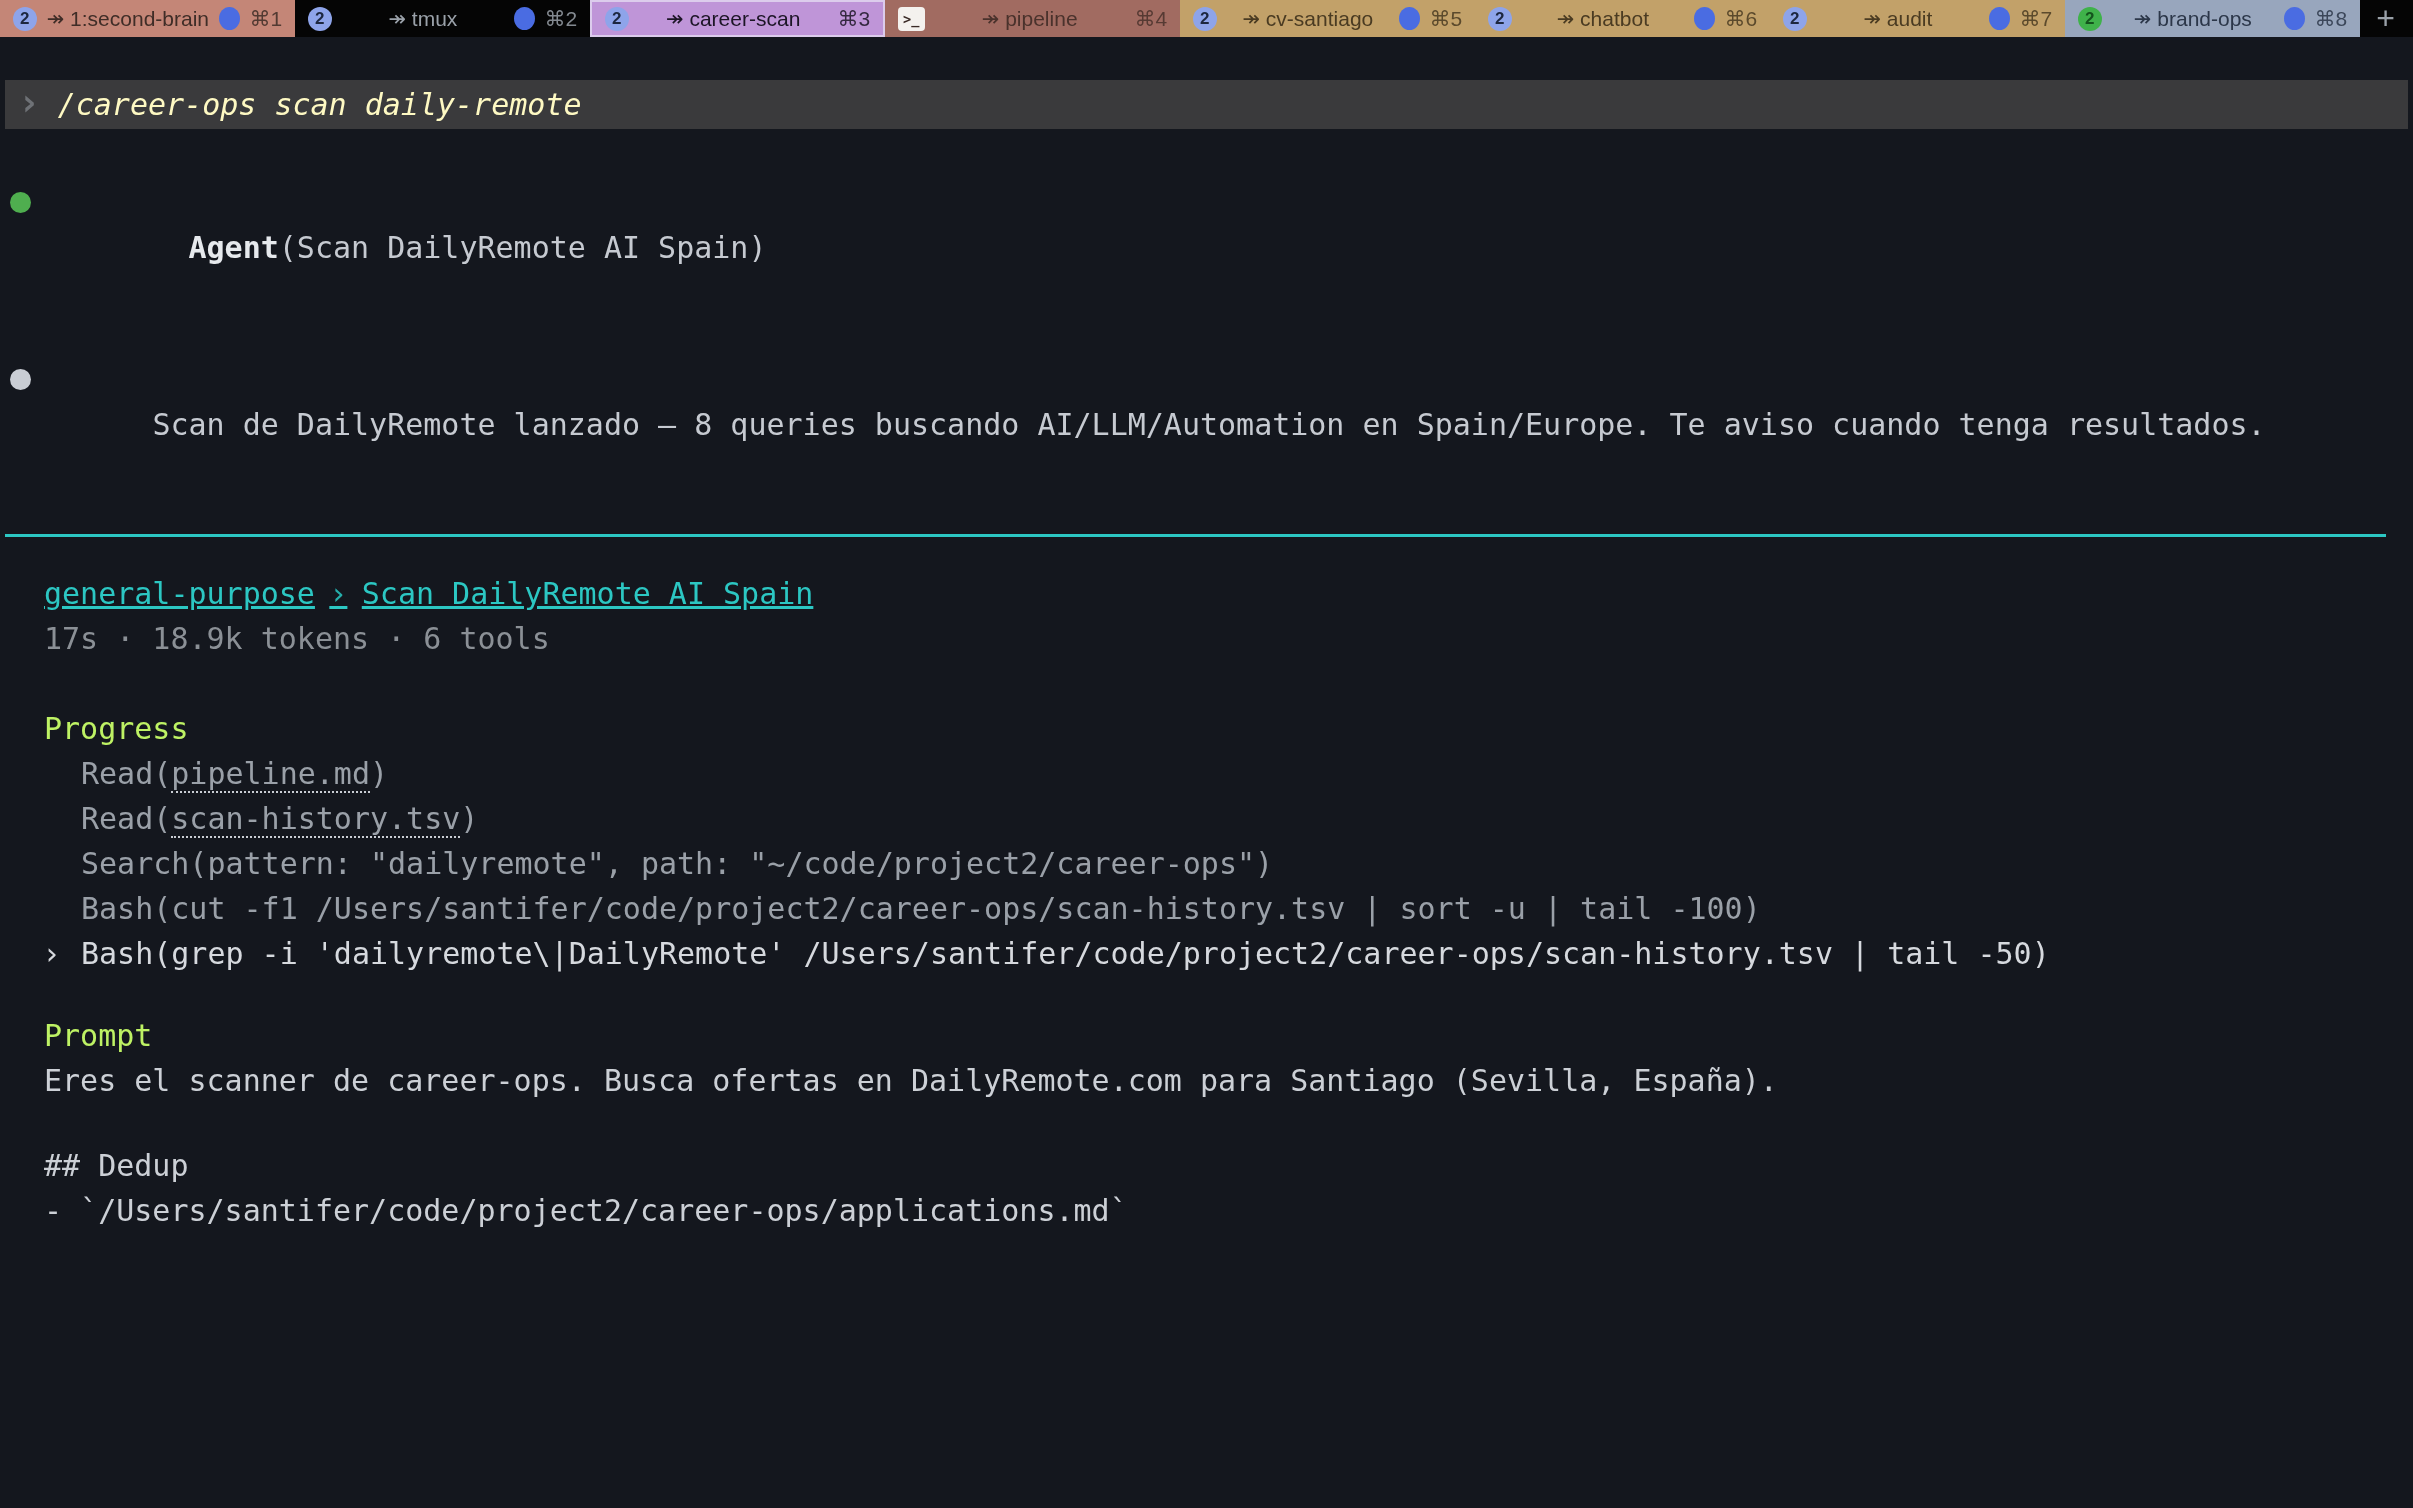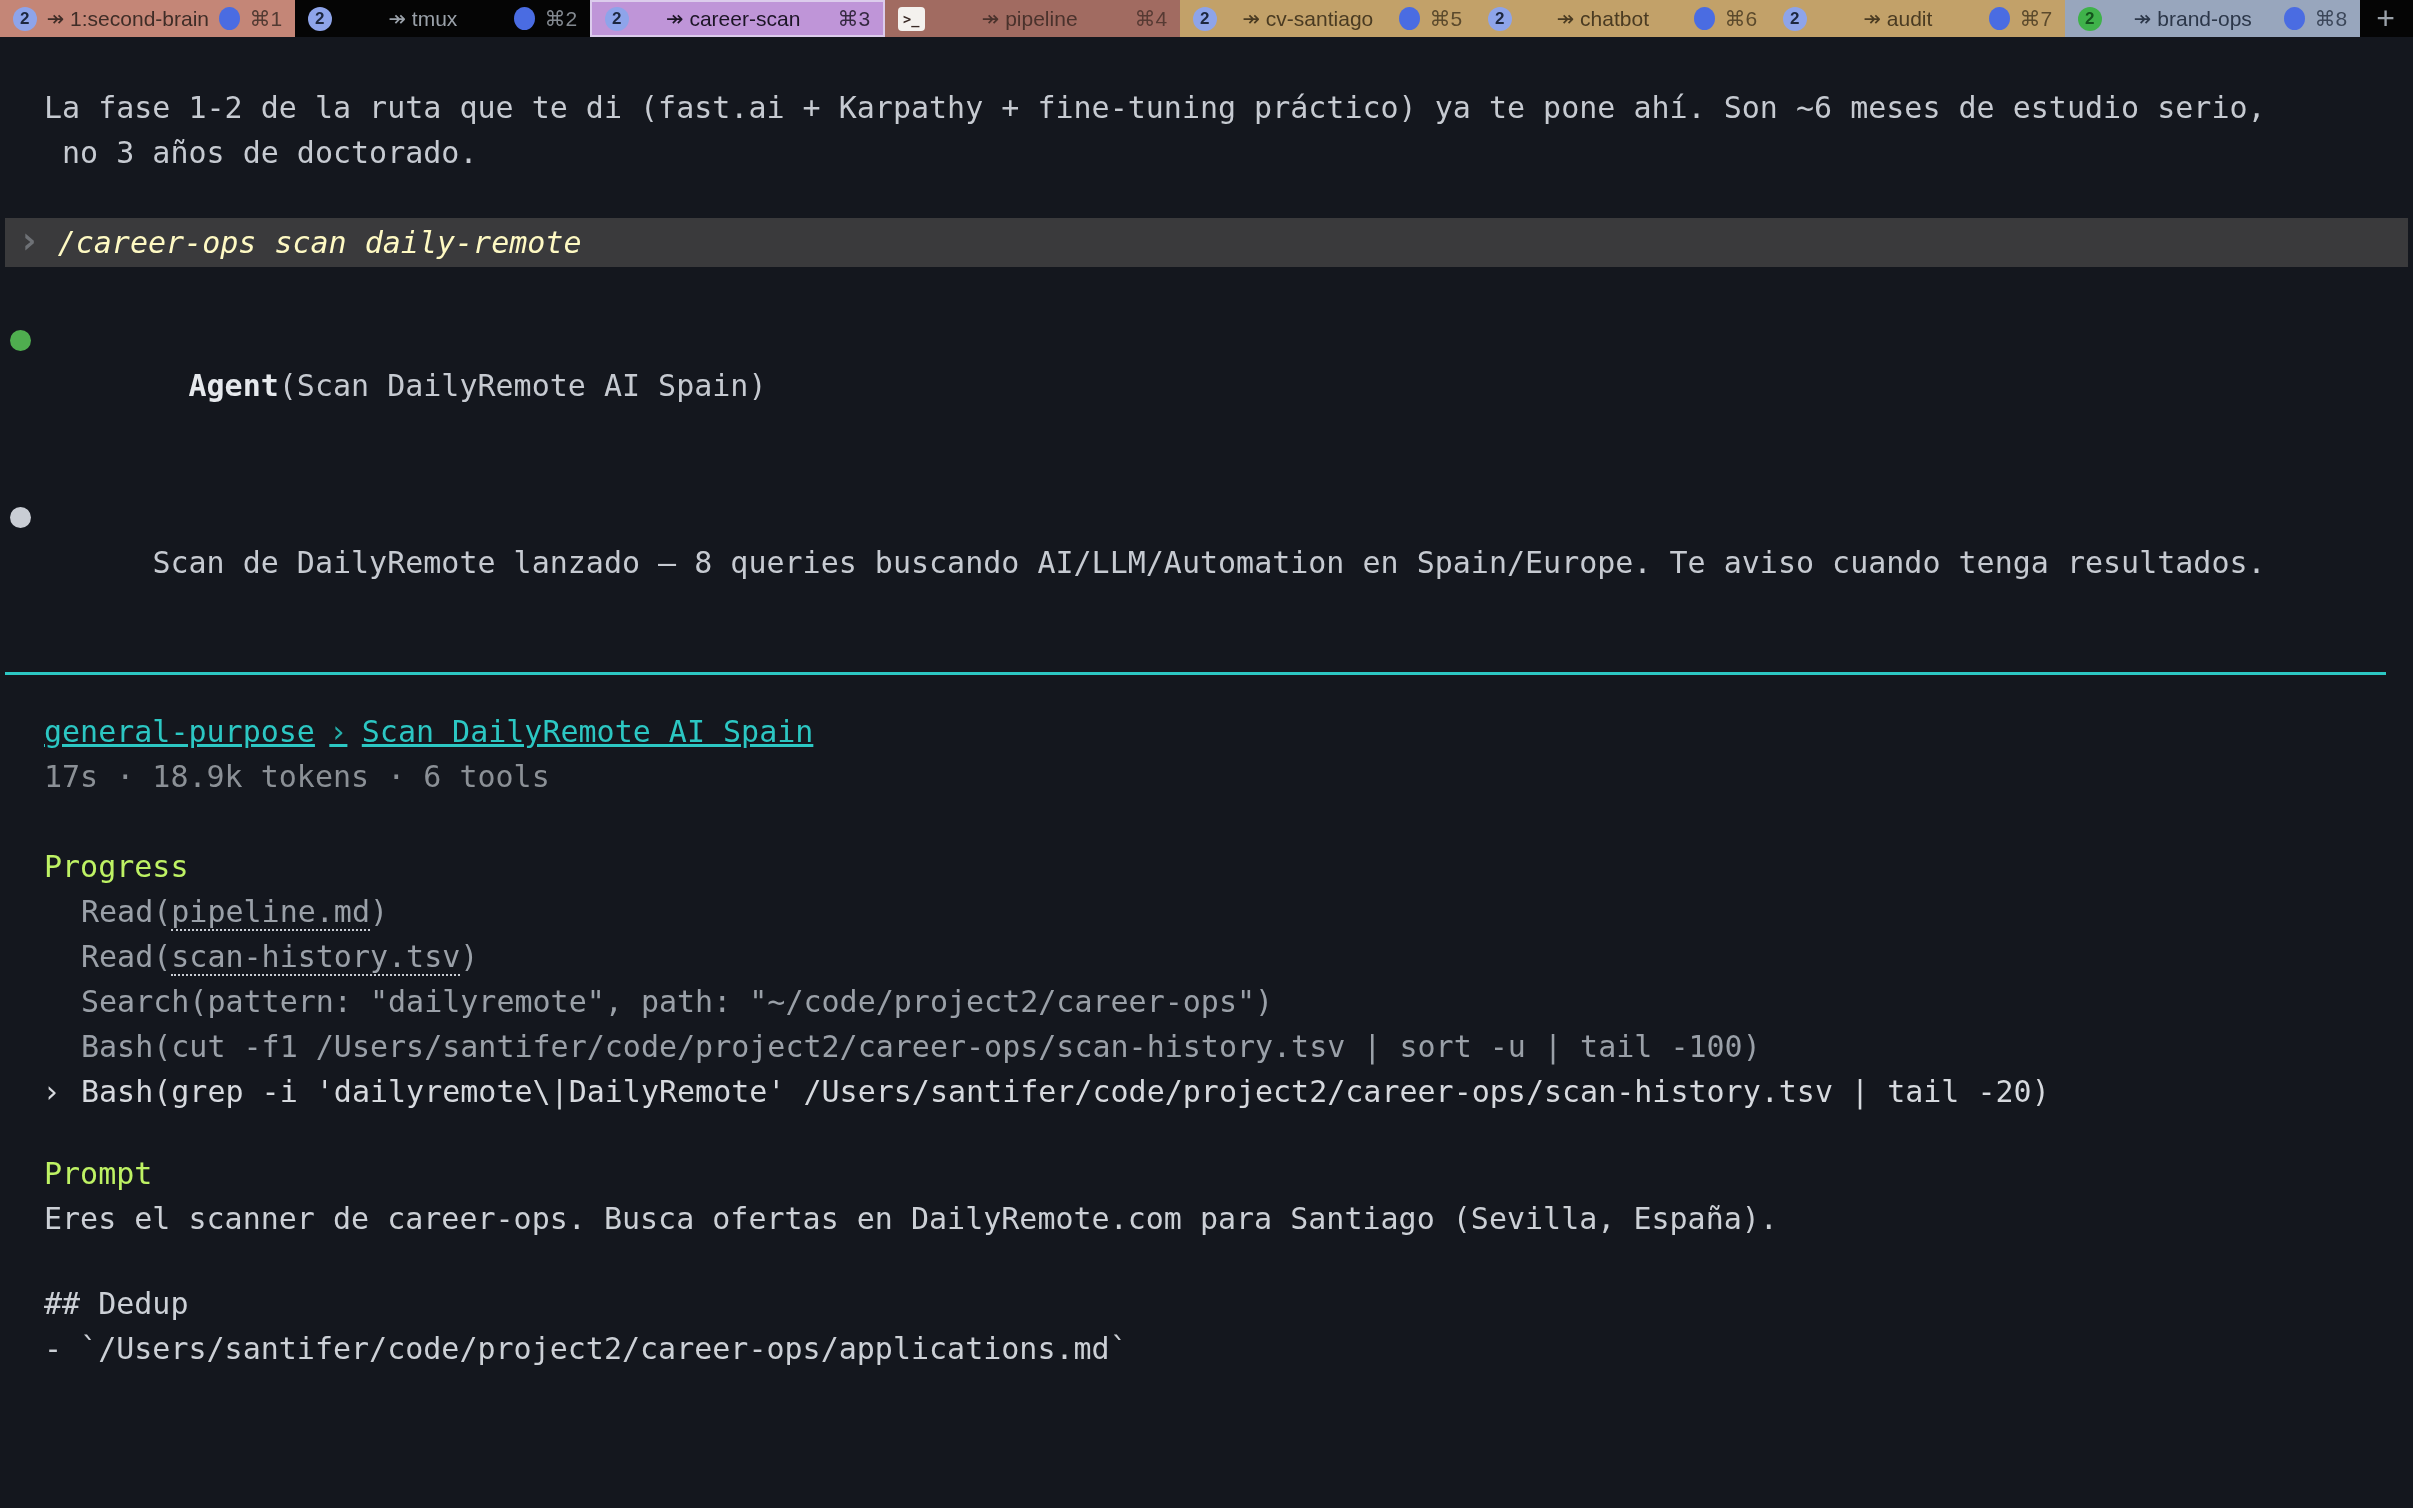--- a/index.html
+++ b/index.html
@@ -138,24 +138,20 @@
       <span class="tr">
           <span class="dot"></span>
           <span class="short">⌘8</span>
         </span>
     </div>
     <div class="plus">+</div>
   </div>
 
   <div class="content">
 
-    <div class="msg">
-      <div class="line">La fase 1-2 de la ruta que te di (fast.ai + Karpathy + fine-tuning práctico) ya te pone ahí. Son ~6 meses de estudio serio,</div>
-      <div class="line"> no 3 años de doctorado.</div>
-    </div>
 
     <div class="cmdbar">
       <span class="cmd-chevron">›</span>
       <span class="cmd-text">/career-ops scan daily-remote</span>
     </div>
 
     <div class="agent-block">
       <div class="row bullet-row">
         <span class="bullet green"></span><span class="agent-title">Agent</span><span class="agent-args">(Scan DailyRemote AI Spain)</span>
       </div>
@@ -172,21 +168,21 @@
         <span class="crumb-a">general-purpose</span><span class="crumb-sep">›</span><span class="crumb-b">Scan DailyRemote AI Spain</span>
       </div>
       <div class="stats">17s · 18.9k tokens · 6 tools</div>
 
       <div class="sec-label progress-label">Progress</div>
       <div class="tools">
         <div class="tool-line"><span>Read(</span><span class="dotted">pipeline.md</span><span>)</span></div>
         <div class="tool-line"><span>Read(</span><span class="dotted">scan-history.tsv</span><span>)</span></div>
         <div class="tool-line"><span>Search(pattern: "dailyremote", path: "~/code/project2/career-ops")</span></div>
         <div class="tool-line"><span>Bash(cut -f1 /Users/santifer/code/project2/career-ops/scan-history.tsv | sort -u | tail -100)</span></div>
-        <div class="tool-line active"><span class="tool-chevron">›</span><span>Bash(grep -i 'dailyremote\|DailyRemote' /Users/santifer/code/project2/career-ops/scan-history.tsv | tail -20)</span></div>
+        <div class="tool-line active"><span class="tool-chevron">›</span><span>Bash(grep -i 'dailyremote\|DailyRemote' /Users/santifer/code/project2/career-ops/scan-history.tsv | tail -50)</span></div>
       </div>
 
       <div class="sec-label prompt-label">Prompt</div>
       <div class="prompt-text line">Eres el scanner de career-ops. Busca ofertas en DailyRemote.com para Santiago (Sevilla, España).</div>
 
       <div class="dedup">
         <div class="ded-line">## Dedup</div>
         <div class="ded-line">- `/Users/santifer/code/project2/career-ops/applications.md`</div>
 
       </div>

